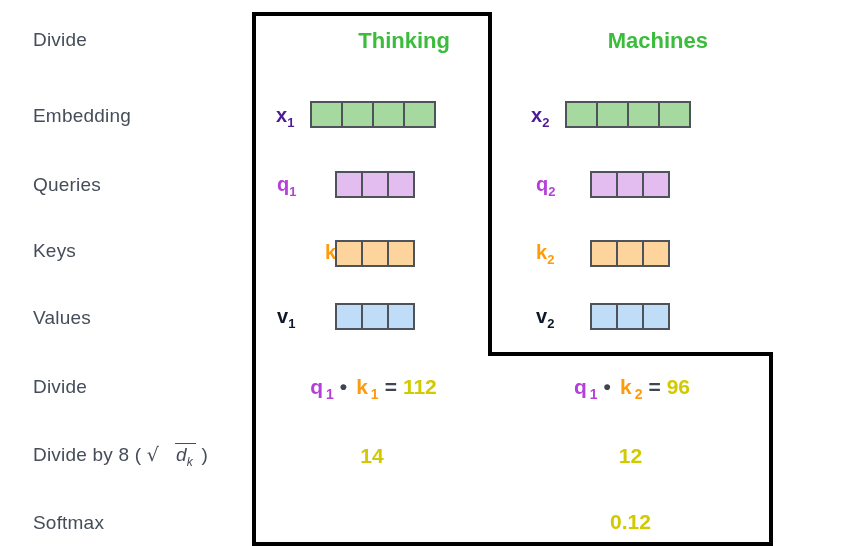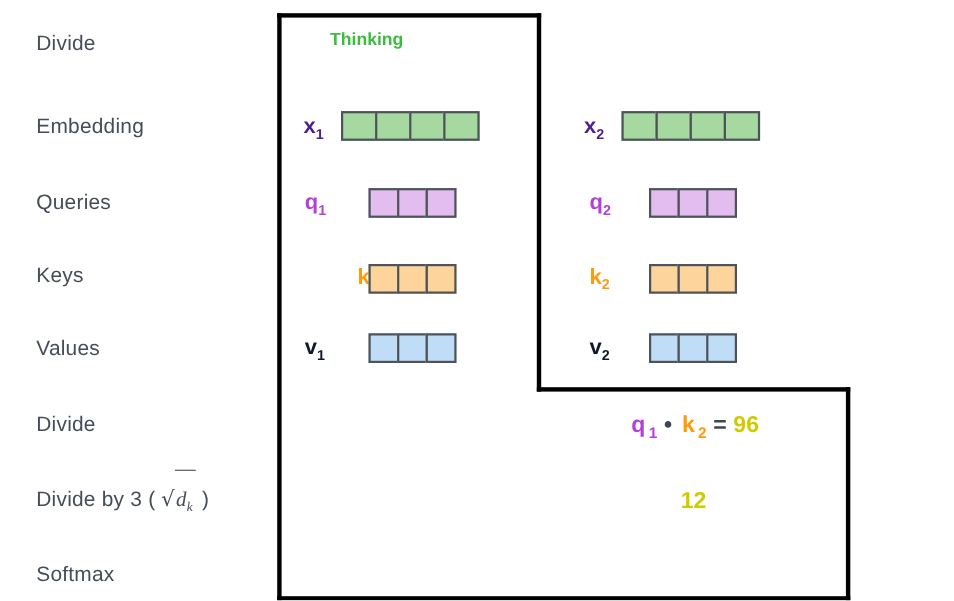--- a/index.html
+++ b/index.html
@@ -14,36 +14,36 @@
   }
   .rl-input    { top:29px; }
   .rl-embed    { top:105px; }
   .rl-queries  { top:174px; }
   .rl-keys     { top:240px; }
   .rl-values   { top:307px; }
   .rl-score    { top:376px; }
   .rl-divide   { top:443px; }
   .rl-softmax  { top:512px; }
   .math-rad { font-family:"DejaVu Serif", serif; }
-  .math-var { font-family:Liberation Serif, serif; font-style:italic; border-top:1.5px solid #454d59; padding:16px 3px 0 1px; }
+  .math-var { font-family:Liberation Sans, sans-serif; font-style:italic; border-top:1.5px solid #454d59; padding:0 3px 0 1px;margin-left:16px; }
   .math-var sub { font-size:12px; }
 
   
   .line { position:absolute; background:#000000; }
   .l-left        { left:252px; top:12px;  width:4px;   height:534px; }
   .l-top         { left:252px; top:12px;  width:240px; height:4px; }
   .l-right-up    { left:488px; top:12px;  width:4px;   height:344px; }
   .l-step        { left:488px; top:352px; width:285px; height:4px; }
   .l-right-down  { left:769px; top:352px; width:4px;   height:194px; }
   .l-bottom      { left:252px; top:542px; width:521px; height:4px; }
 
   
   .coltitle {
-    position:absolute; top:28px; width:150px; text-align:left;
-    color:#3cbc3c; font-size:16px; font-weight:bold;
+    position:absolute; top:28px; width:150px; text-align:right;
+    color:#3cbc3c; font-size:22px; font-weight:bold;
   }
   .ct-thinking { left:300px; }
   .ct-machines { left:558px; }
 
   
   .veclabel { position:absolute; font-size:20px; font-weight:bold; white-space:nowrap; }
   .veclabel sub { font-size:13px; }
   .c-green  { color:#4c1d95; }
   .c-purple { color:#b440d8; }
   .c-orange { color:#ff9a0d; }
@@ -98,34 +98,35 @@
 
 <div class="canvas">
 
   <div class="rowlabel rl-input">Divide</div>
   <div class="rowlabel rl-embed">Embedding</div>
   <div class="rowlabel rl-queries">Queries</div>
   <div class="rowlabel rl-keys">Keys</div>
   <div class="rowlabel rl-values">Values</div>
   <div class="rowlabel rl-score">Divide</div>
   <div class="rowlabel rl-divide">
-    <span>Divide by 3 (</span>
+    <span>Divide by 8 (</span>
     <span class="math-rad">√</span><span class="math-var"><span>d</span><sub>k</sub></span>
     <span>)</span>
   </div>
   <div class="rowlabel rl-softmax">Softmax</div>
 
   <div class="line l-left"></div>
   <div class="line l-top"></div>
   <div class="line l-right-up"></div>
   <div class="line l-step"></div>
   <div class="line l-right-down"></div>
   <div class="line l-bottom"></div>
 
   <div class="coltitle ct-thinking">Thinking</div>
+  <div class="coltitle ct-machines">Machines</div>
 
   <div class="veclabel c-green vl-x1"><span>x</span><sub>1</sub></div>
   <div class="boxes wide green bx-x1">
       <div class="cell"></div>
       <div class="cell"></div>
       <div class="cell"></div>
       <div class="cell"></div>
     </div>
 
   <div class="veclabel c-purple vl-q1"><span>q</span><sub>1</sub></div>
@@ -171,20 +172,25 @@
       <div class="cell"></div>
     </div>
 
   <div class="veclabel c-blue vl-v2"><span>v</span><sub>2</sub></div>
   <div class="boxes narrow blue bx-v2">
       <div class="cell"></div>
       <div class="cell"></div>
       <div class="cell"></div>
     </div>
 
+  <div class="resultcell eq r-score col1">
+    <span class="c-purple"><span>q</span><sub>1</sub></span><span class="c-dark">•</span><span class="c-orange"><span>k</span><sub>1</sub></span><span class="c-dark">=</span><span class="c-yellow">112</span>
+  </div>
   <div class="resultcell eq r-score col2">
     <span class="c-purple"><span>q</span><sub>1</sub></span><span class="c-dark">•</span><span class="c-orange"><span>k</span><sub>2</sub></span><span class="c-dark">=</span><span class="c-yellow">96</span>
   </div>
 
+  <div class="resultcell c-yellow r-divide col1">14</div>
   <div class="resultcell c-yellow r-divide col2">12</div>
 
+  <div class="resultcell c-yellow r-softmax col2">0.12</div>
 
 </div>
 
 </body></html>

